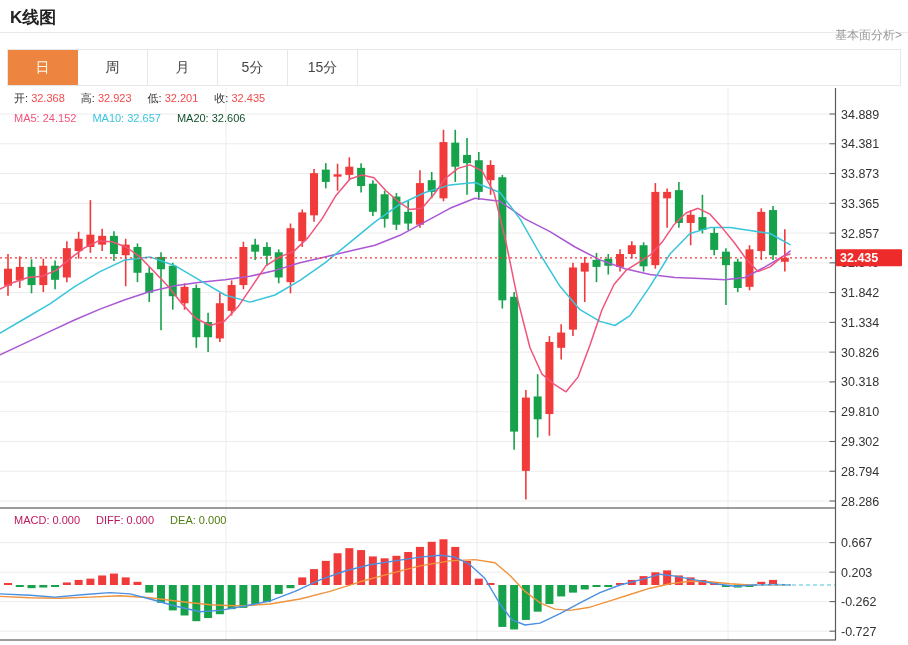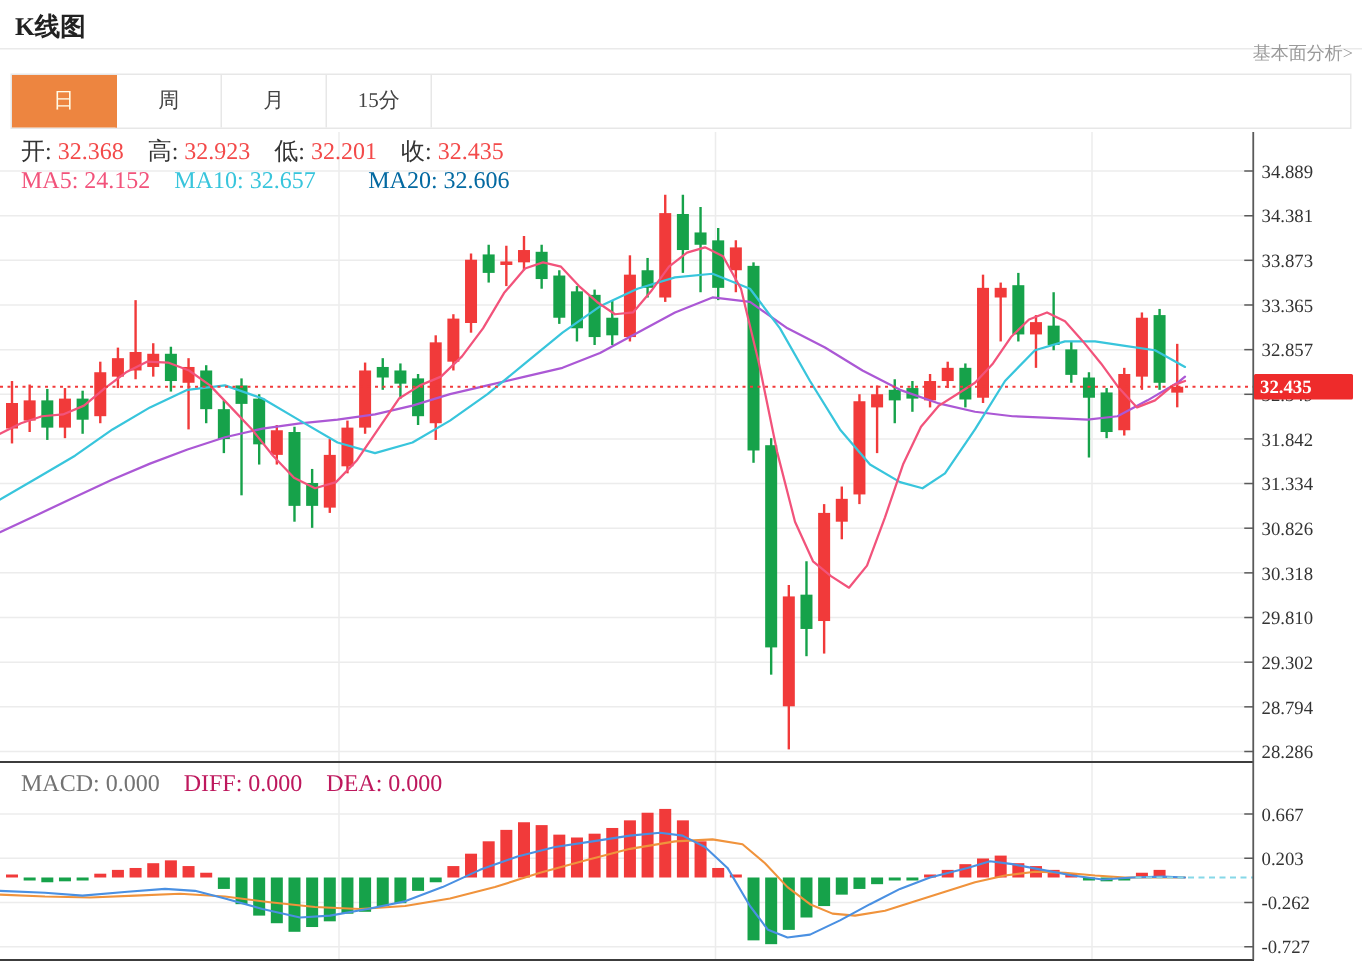--- a/index.html
+++ b/index.html
@@ -1,48 +1,49 @@
 <!DOCTYPE html>
 <html><head>
 <meta charset="utf-8">
 <style>
   html,body{margin:0;padding:0;background:#fff;}
   body{width:908px;height:645px;font-family:"Liberation Sans","DejaVu Sans",sans-serif;position:relative;overflow:hidden;}
-  .page{position:relative;width:908px;height:645px;background:#fff;font-family:Liberation Serif, serif;}
+  .page{position:relative;width:908px;height:645px;background:#fff;}
   .title{position:absolute;left:10px;top:6px;font-size:17px;font-weight:bold;color:#222;z-index:5;}
   .fund-link{position:absolute;right:6px;top:27px;font-size:12px;color:#999;text-decoration:none;z-index:5;cursor:pointer;}
   .divider{position:absolute;left:0;top:32px;width:908px;height:0;border-top:1px solid #eaeaea;}
   .tabbar{position:absolute;left:7px;top:49px;width:894px;height:37px;border:1px solid #e7e7e7;background:#fff;display:flex;box-sizing:border-box;z-index:5;}
   .tab{width:70px;height:100%;line-height:35px;text-align:center;font-size:14px;color:#444;border-right:1px solid #e7e7e7;box-sizing:border-box;cursor:pointer;}
   .tab.active{background:#ed8540;color:#fffbe8;border-right-color:#ed8540;}
-  .legend{position:absolute;font-size:16px;white-space:nowrap;z-index:5;}
+  .legend{position:absolute;font-size:11px;white-space:nowrap;z-index:5;}
   #ohlc-legend{left:14px;top:91px;}
   #ma-legend{left:14px;top:112px;}
   #macd-legend{left:14px;top:514px;}
   .legend .item{margin-right:16px;}
   .legend .lab{color:#333;}
   .legend .val{color:#f34a4a;}
   #chart-svg{position:absolute;left:0;top:88px;z-index:1;}
 </style>
 </head>
 <body>
 
 <div class="page">
   <div class="title">K线图</div>
   <a class="fund-link">基本面分析&gt;</a>
   <div class="divider"></div>
   <div class="tabbar">
       <div class="tab active">日</div>
       <div class="tab">周</div>
       <div class="tab">月</div>
+      <div class="tab">5分</div>
       <div class="tab">15分</div>
     </div>
   <div class="legend" id="ohlc-legend"><span class="item"><span class="lab">开: </span><span class="val">32.368</span></span><span class="item"><span class="lab">高: </span><span class="val">32.923</span></span><span class="item"><span class="lab">低: </span><span class="val">32.201</span></span><span class="item"><span class="lab">收: </span><span class="val">32.435</span></span></div>
-  <div class="legend" id="ma-legend"><span class="item" style="color: rgb(242, 83, 123);">MA5: 24.152</span><span class="item" style="color: rgb(56, 197, 220); margin-top: 25px;">MA10: 32.657</span><span class="item" style="color: #0369a1; margin-left: 19px;">MA20: 32.606</span></div>
-  <div class="legend" id="macd-legend"><span class="item" style="color: #737373;">MACD: 0.000</span><span class="item" style="color: #be185d;">DIFF: 0.000</span><span class="item" style="color: #be185d;">DEA: 0.000</span></div>
+  <div class="legend" id="ma-legend"><span class="item" style="color: rgb(242, 83, 123);">MA5: 24.152</span><span class="item" style="color: rgb(56, 197, 220); margin-top: 25px;">MA10: 32.657</span><span class="item" style="color: #14532d;">MA20: 32.606</span></div>
+  <div class="legend" id="macd-legend"><span class="item" style="color: #be185d;">MACD: 0.000</span><span class="item" style="color: #be185d;">DIFF: 0.000</span><span class="item" style="color: #4d7c0f;">DEA: 0.000</span></div>
   <svg id="chart-svg" width="908" height="557" viewBox="0 0 908 557">
       <g>
         <line x1="0" y1="26" x2="835.5" y2="26" stroke="#ececec" stroke-width="1"></line>
         <line x1="0" y1="55.773880000000155" x2="835.5" y2="55.773880000000155" stroke="#ececec" stroke-width="1"></line>
         <line x1="0" y1="85.54776000000031" x2="835.5" y2="85.54776000000031" stroke="#ececec" stroke-width="1"></line>
         <line x1="0" y1="115.32164000000006" x2="835.5" y2="115.32164000000006" stroke="#ececec" stroke-width="1"></line>
         <line x1="0" y1="145.0955200000002" x2="835.5" y2="145.0955200000002" stroke="#ececec" stroke-width="1"></line>
         <line x1="0" y1="174.86940000000035" x2="835.5" y2="174.86940000000035" stroke="#ececec" stroke-width="1"></line>
         <line x1="0" y1="204.58467000000024" x2="835.5" y2="204.58467000000024" stroke="#ececec" stroke-width="1"></line>
         <line x1="0" y1="234.35855000000018" x2="835.5" y2="234.35855000000018" stroke="#ececec" stroke-width="1"></line>

